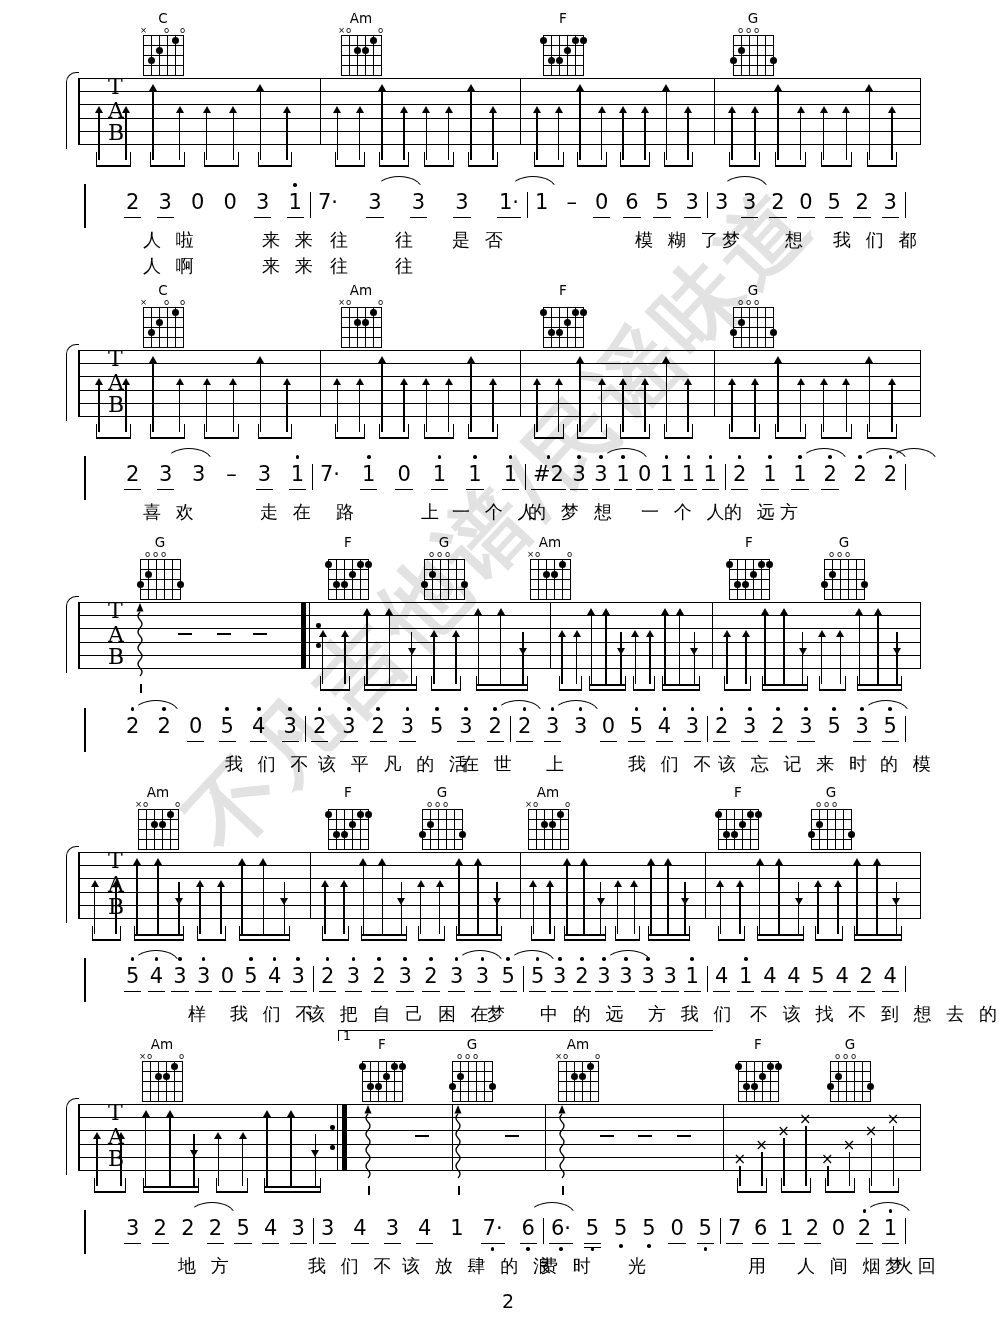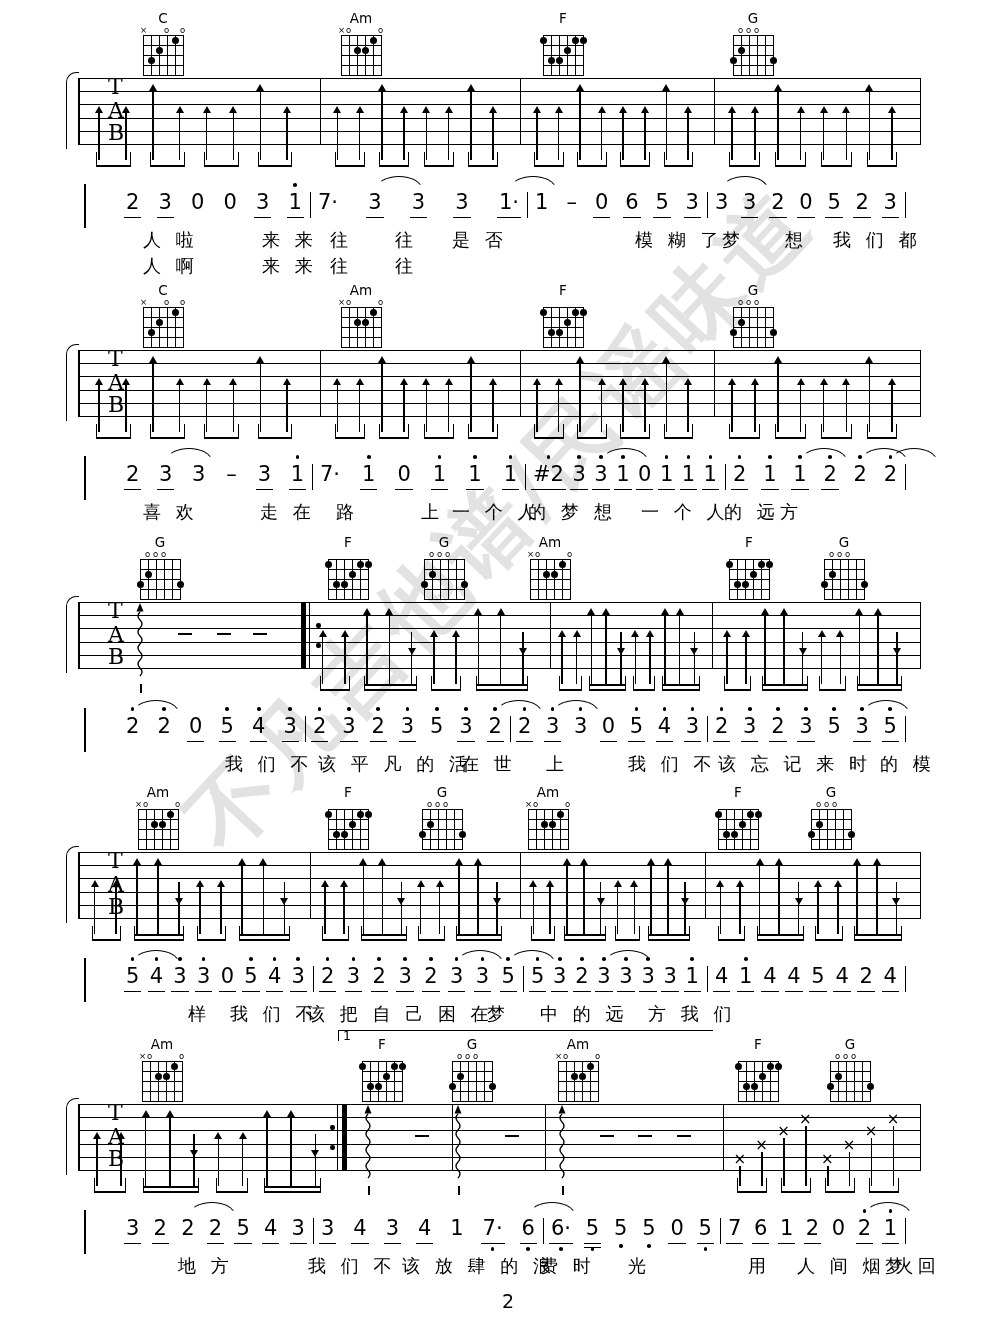--- a/index.html
+++ b/index.html
@@ -1066,20 +1066,21 @@
         <span class="note">4<div class="ul" style="bottom: -3px;"></div></span>
       </div>
       <div class="vline" style="left: 707px; top: 966px; height: 26px;"></div>
       <div class="vline" style="left: 905px; top: 966px; height: 26px;"></div>
       <div class="lyr" style="left: 188px; top: 1002px;">样</div>
       <div class="lyr" style="left: 230px; top: 1002px;">我 们 不</div>
       <div class="lyr" style="left: 307px; top: 1002px;">该 把 自 己 困 在</div>
       <div class="lyr" style="left: 487px; top: 1002px;">梦</div>
       <div class="lyr" style="left: 540px; top: 1002px;">中 的 远</div>
       <div class="lyr" style="left: 648px; top: 1002px;">方 我 们</div>
+      <div class="lyr" style="left: 750px; top: 1002px;">不 该 找 不 到 想 去 的</div>
       <div class="curl" style="left: 66px; top: 1098px; height: 76px;"></div>
       <div class="sline" style="left: 78px; top: 1104px; width: 842px;"></div>
       <div class="sline" style="left: 78px; top: 1117px; width: 842px;"></div>
       <div class="sline" style="left: 78px; top: 1130px; width: 842px;"></div>
       <div class="sline" style="left: 78px; top: 1144px; width: 842px;"></div>
       <div class="sline" style="left: 78px; top: 1157px; width: 842px;"></div>
       <div class="sline" style="left: 78px; top: 1170px; width: 842px;"></div>
       <div class="vline" style="left: 78px; top: 1104px; height: 67px; width: 1.8px;"></div>
       <div class="vline" style="left: 345px; top: 1104px; height: 67px; width: 1.4px;"></div>
       <div class="vline" style="left: 452px; top: 1104px; height: 67px; width: 1.4px;"></div>

